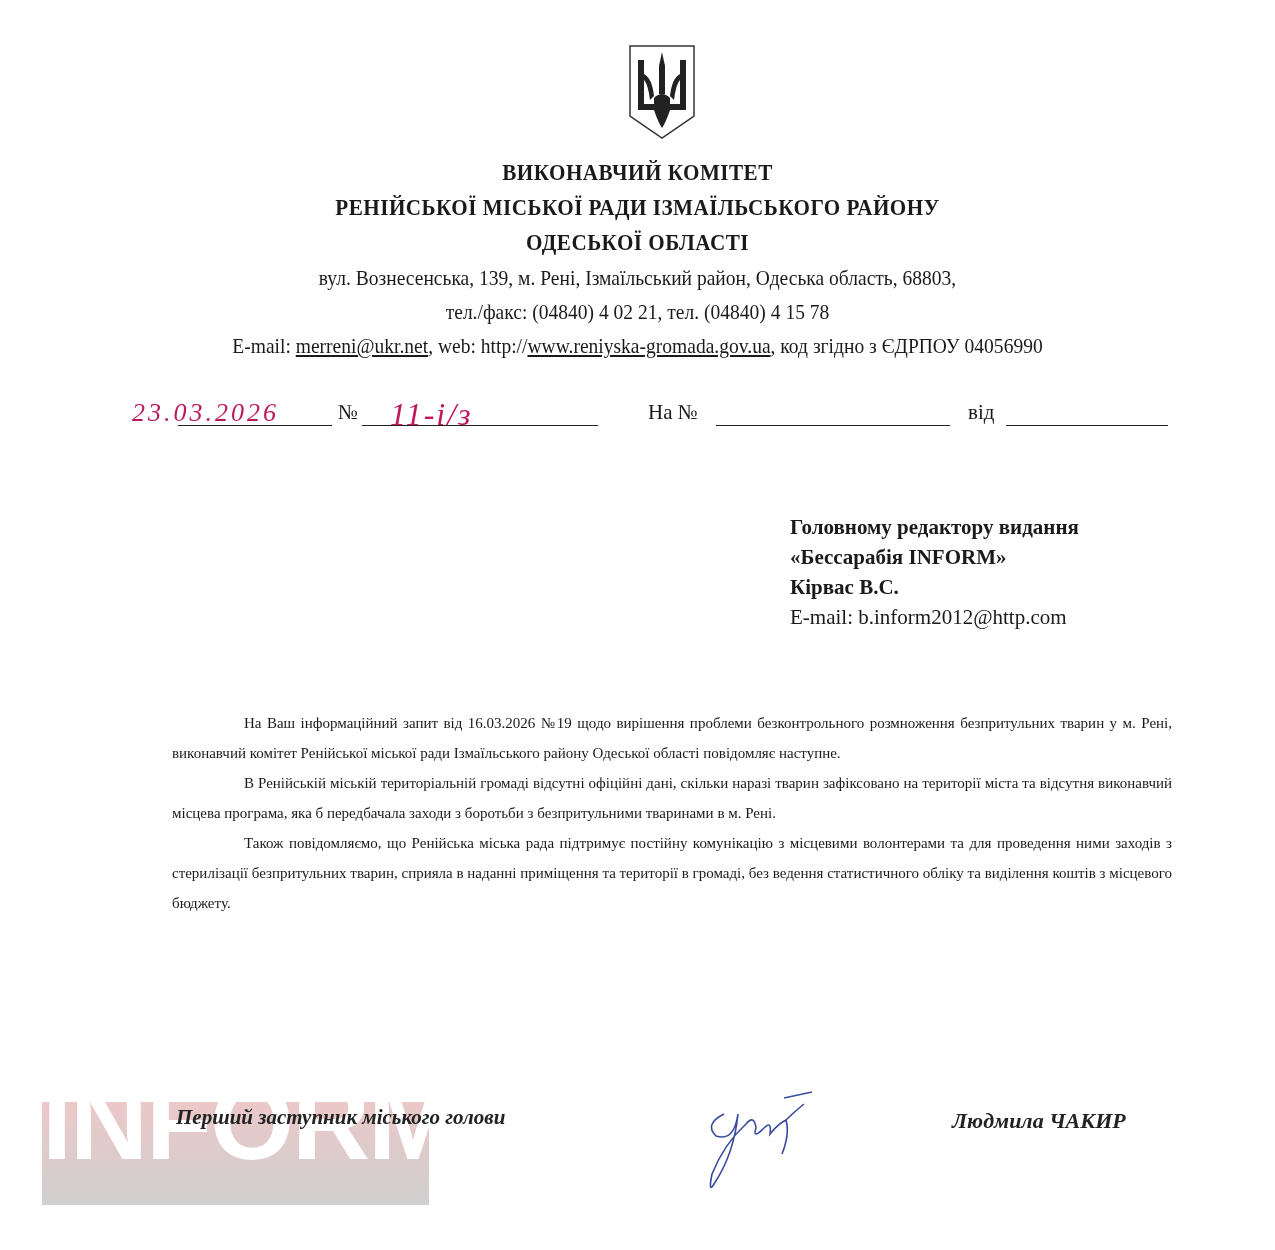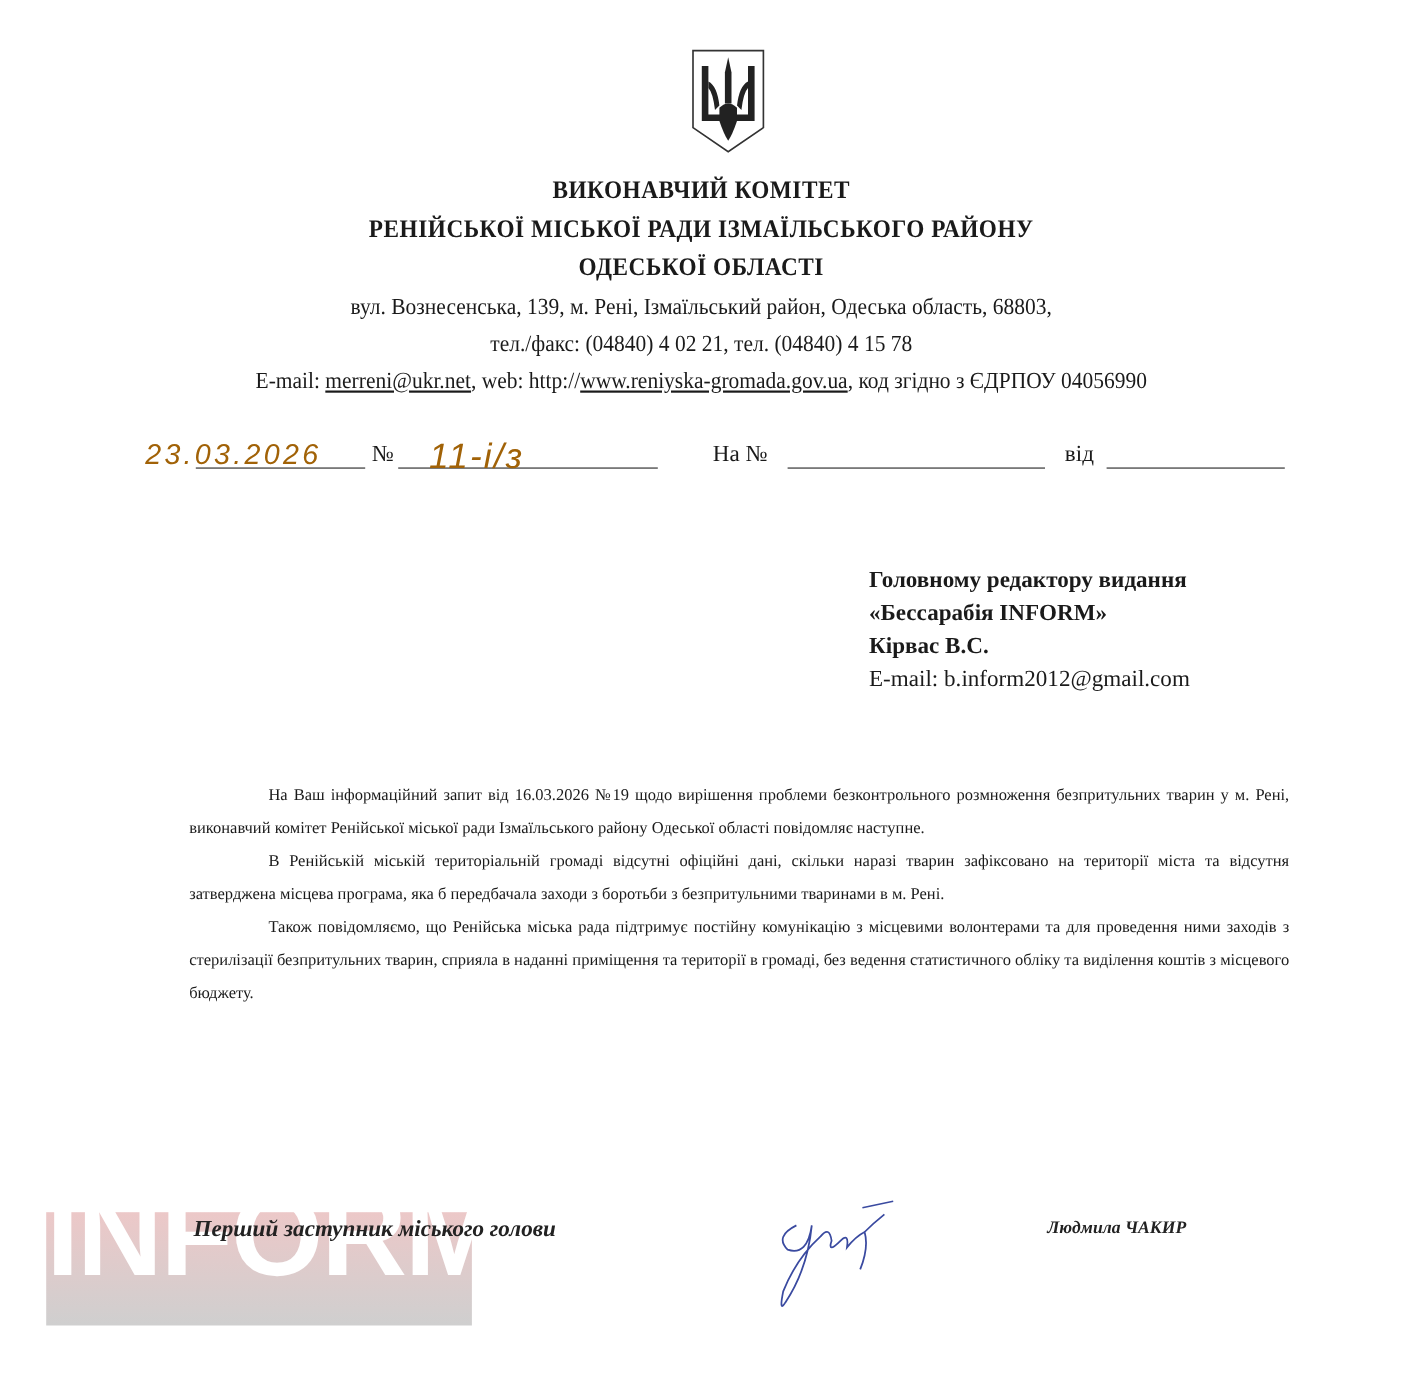--- a/index.html
+++ b/index.html
@@ -5,32 +5,32 @@
   html, body { margin: 0; padding: 0; }
   body {
     width: 1275px; height: 1250px; background: #ffffff; position: relative;
     font-family: "Liberation Serif", "DejaVu Serif", serif; color: #1a1a1a; overflow: hidden;
   }
   .abs { position: absolute; }
   .coat { left: 628px; top: 44px; width: 68px; height: 96px; }
   .hdr { left: 0; width: 1275px; text-align: center; font-weight: bold; font-size: 23px; letter-spacing: 0.5px; transform: scaleX(0.92); }
   .line { left: 0; width: 1275px; text-align: center; font-size: 21px; transform: scaleX(0.93); }
   .u { text-decoration: underline; }
-  .hand { font-family: Liberation Sans, sans-serif; font-style: italic; color: #a16207; }
+  .hand { font-family: Liberation Serif, serif; font-style: italic; color: #be185d; }
   .rule { border-bottom: 1.5px solid #222; }
   .addr { font-size: 21px; line-height: 30px; }
   .addr b { font-weight: bold; }
   .para { left: 172px; width: 1000px; font-size: 15px; line-height: 30px; text-align: justify; transform-origin: left top; }
   .para p { margin: 0; text-indent: 72px; }
   .wm { left: 42px; top: 1102px; width: 387px; height: 103px;
         background: linear-gradient(#ecc8c8, #cfcfcf); }
   .wm-text { left: 42px; top: 1064px; width: 387px; height: 115px; font-family: "Liberation Sans", sans-serif;
              font-weight: bold; font-size: 108px; color: #ffffff; letter-spacing: -2px; line-height: 115px; text-align: center; }
   .sig-role { left: 176px; top: 1105px; font-size: 21px; font-weight: bold; font-style: italic; color: #222; }
-  .sig-name { left: 952px; top: 1108px; font-size: 16px; font-weight: bold; font-style: italic; color: #222; }
+  .sig-name { left: 952px; top: 1108px; font-size: 22px; font-weight: bold; font-style: italic; color: #222; }
 </style>
 </head>
 <body>
 
 <div class="abs coat">
   <svg width="68" height="96" viewBox="0 0 68 96">
     <path d="M2 2 H66 V72 L34 94 L2 72 Z" fill="none" stroke="#333" stroke-width="1.5"></path>
     <path d="M34 8 L37 22 L37 50 L31 50 L31 22 Z" fill="#222"></path>
     <path d="M10 16 L16 16 L16 60 L28 60 L28 66 L10 66 Z" fill="#222"></path>
     <path d="M58 16 L52 16 L52 60 L40 60 L40 66 L58 66 Z" fill="#222"></path>
@@ -56,26 +56,26 @@
 <div class="abs hand" style="left:390px; top:396px; font-size:32px; letter-spacing:2px;">11-і/з</div>
 <div class="abs" style="left:648px; top:400px; font-size:21px;">На №</div>
 <div class="abs rule" style="left:716px; top:425px; width:234px;"></div>
 <div class="abs" style="left:968px; top:400px; font-size:21px;">від</div>
 <div class="abs rule" style="left:1006px; top:425px; width:162px;"></div>
 
 <div class="abs addr" style="left:742px; top:512px;margin-left:48px;">
   <div><b>Головному редактору  видання</b></div>
   <div><b>«Бессарабія INFORM»</b></div>
   <div><b>Кірвас В.С.</b></div>
-  <div>E-mail: b.inform2012@gmail.com</div>
+  <div>E-mail: b.inform2012@http.com</div>
 </div>
 
 <div class="abs para" style="top:708px;">
   <p>На Ваш інформаційний запит від 16.03.2026 №19 щодо вирішення проблеми безконтрольного розмноження безпритульних тварин у м. Рені, виконавчий комітет Ренійської міської ради Ізмаїльського району Одеської області повідомляє наступне.</p>
-  <p>В Ренійській міській територіальній громаді відсутні офіційні дані, скільки наразі тварин зафіксовано на території міста та відсутня затверджена місцева програма, яка б передбачала заходи з боротьби з безпритульними тваринами в м. Рені.</p>
+  <p>В Ренійській міській територіальній громаді відсутні офіційні дані, скільки наразі тварин зафіксовано на території міста та відсутня виконавчий місцева програма, яка б передбачала заходи з боротьби з безпритульними тваринами в м. Рені.</p>
   <p>Також повідомляємо, що Ренійська міська рада підтримує постійну комунікацію з місцевими волонтерами та для проведення ними заходів з стерилізації  безпритульних тварин, сприяла в наданні приміщення та території в громаді, без ведення статистичного обліку та виділення коштів з місцевого бюджету.</p>
 </div>
 
 <div class="abs wm"></div>
 <div class="abs wm-text">INFORM</div>
 
 <div class="abs sig-role">Перший заступник  міського голови</div>
 <div class="abs" style="left:694px; top:1084px;">
   <svg width="130" height="110" viewBox="0 0 130 110">
     <path d="M30 30 Q10 40 22 52 Q40 58 44 30 Q40 70 20 100 Q14 110 18 90 Q30 60 52 40 Q60 30 62 44 Q58 56 70 44 Q78 36 76 50 Q84 40 92 36 Q100 28 110 20 M92 36 Q96 50 88 70" fill="none" stroke="#3a4aa0" stroke-width="1.6"></path>

